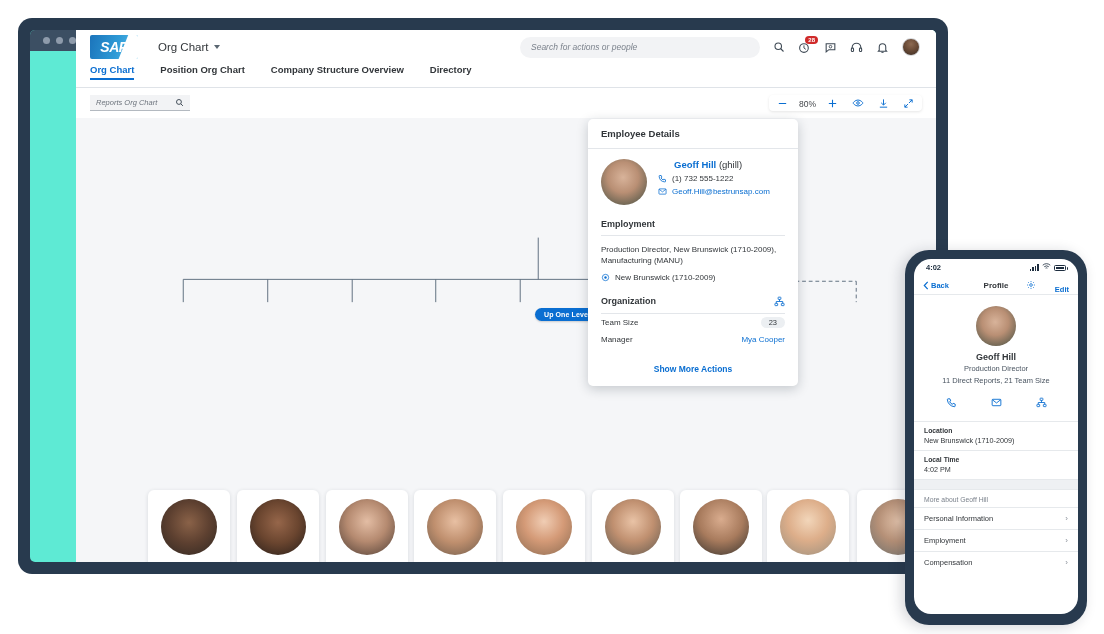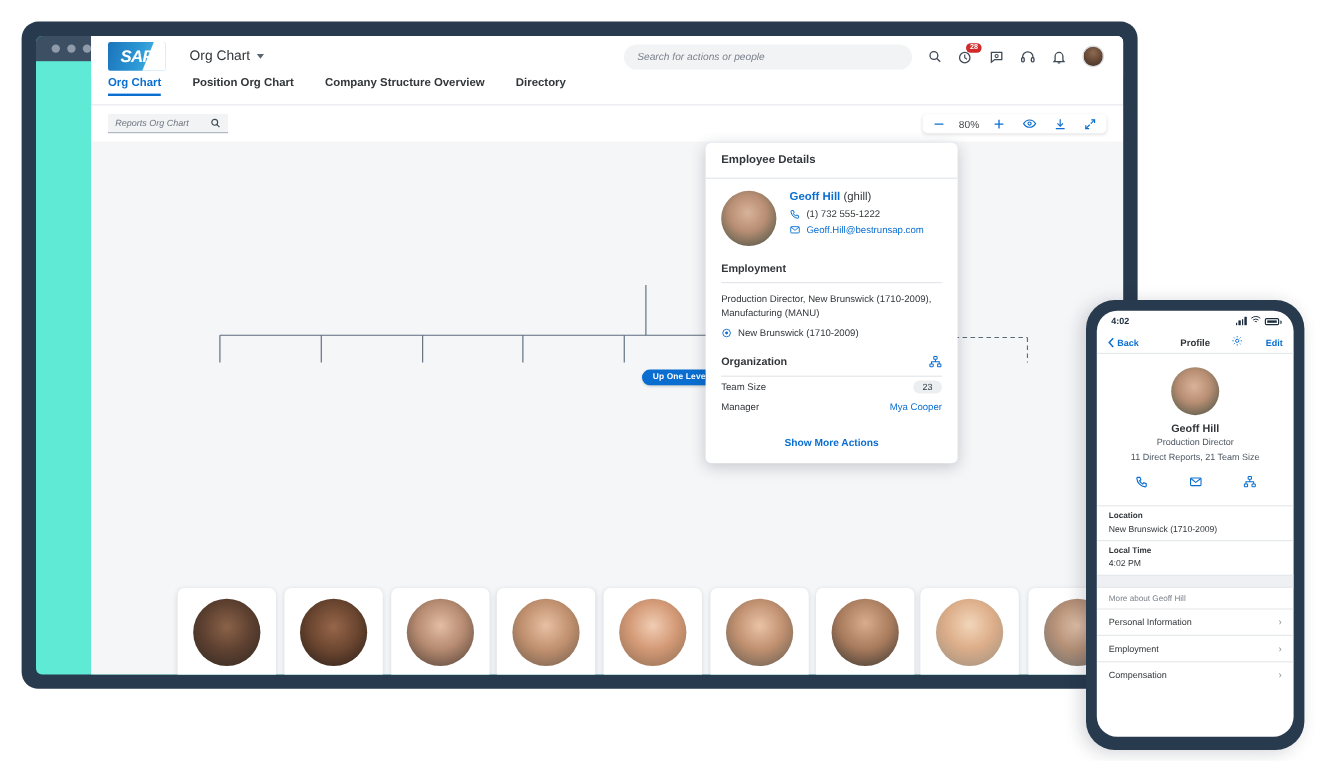--- a/index.html
+++ b/index.html
@@ -183,21 +183,21 @@
   .det-head {
     padding: 9px 13px; font-size: 9.5px; font-weight: bold; color: #32363a;
     border-bottom: 1px solid #e3e6ea;
   }
   .det-body { padding: 10px 13px 12px; }
   .det-person { display: flex; gap: 11px; align-items: flex-start; }
   .det-photo {
     width: 46px; height: 46px; border-radius: 50%; flex: 0 0 auto;
     background: radial-gradient(circle at 48% 40%, #d8b39a 0%, #b98f74 42%, #3d4b3f 100%);
   }
-  .det-name { font-size: 9.5px; font-weight: bold; color: #0a6ed1; }
+  .det-name { font-size: 9.5px; font-weight: bold; color: #0a6ed1; margin-left: 16px; }
   .det-name i { font-style: normal; color: #32363a; font-weight: normal; }
   .det-line {
     display: flex; align-items: center; gap: 5px;
     font-size: 8px; color: #32363a; margin-top: 4px;
   }
   .det-line.link { color: #0a6ed1; }
   .sec-title {
     font-size: 9px; font-weight: bold; color: #32363a;
     margin-top: 14px; padding-bottom: 6px;
     border-bottom: 1px solid #e3e6ea;
@@ -243,21 +243,21 @@
   .bat { width: 12px; height: 6px; border: 1px solid #1d2d3e; border-radius: 1.5px; position: relative; }
   .bat::after { content:""; position:absolute; inset:1px; background:#1d2d3e; }
   .bat::before { content:""; position:absolute; right:-3px; top:1.5px; width:1.5px; height:3px; background:#1d2d3e; border-radius:0 1px 1px 0;}
 
   .phone-nav {
     height: 19px; display: flex; align-items: center;
     padding: 0 9px; border-bottom: 1px solid #e6e9ec;
   }
   .pn-back { color: #0a6ed1; font-size: 7.5px; font-weight: bold; display: flex; align-items: center; gap: 2px; }
   .pn-title { position: absolute; left: 0; right: 0; text-align: center; font-size: 8px; font-weight: bold; color: #32363a; pointer-events:none;}
-  .pn-right { margin-left: auto; display: flex; align-items: center; gap: 19px; }
+  .pn-right { margin-left: auto; display: flex; align-items: flex-end; gap: 19px; }
   .pn-edit { color: #0a6ed1; font-size: 7.5px; font-weight: bold; }
 
   .phone-body { flex: 1 1 auto; overflow: hidden; }
   .ph-hero { text-align: center; padding: 11px 8px 9px; }
   .ph-photo {
     width: 40px; height: 40px; border-radius: 50%; margin: 0 auto;
     background: radial-gradient(circle at 48% 40%, #d8b39a 0%, #b98f74 42%, #3d4b3f 100%);
   }
   .ph-name { font-size: 9px; font-weight: bold; color: #32363a; margin-top: 6px; }
   .ph-role { font-size: 7.5px; color: #4a5561; margin-top: 2px; }

